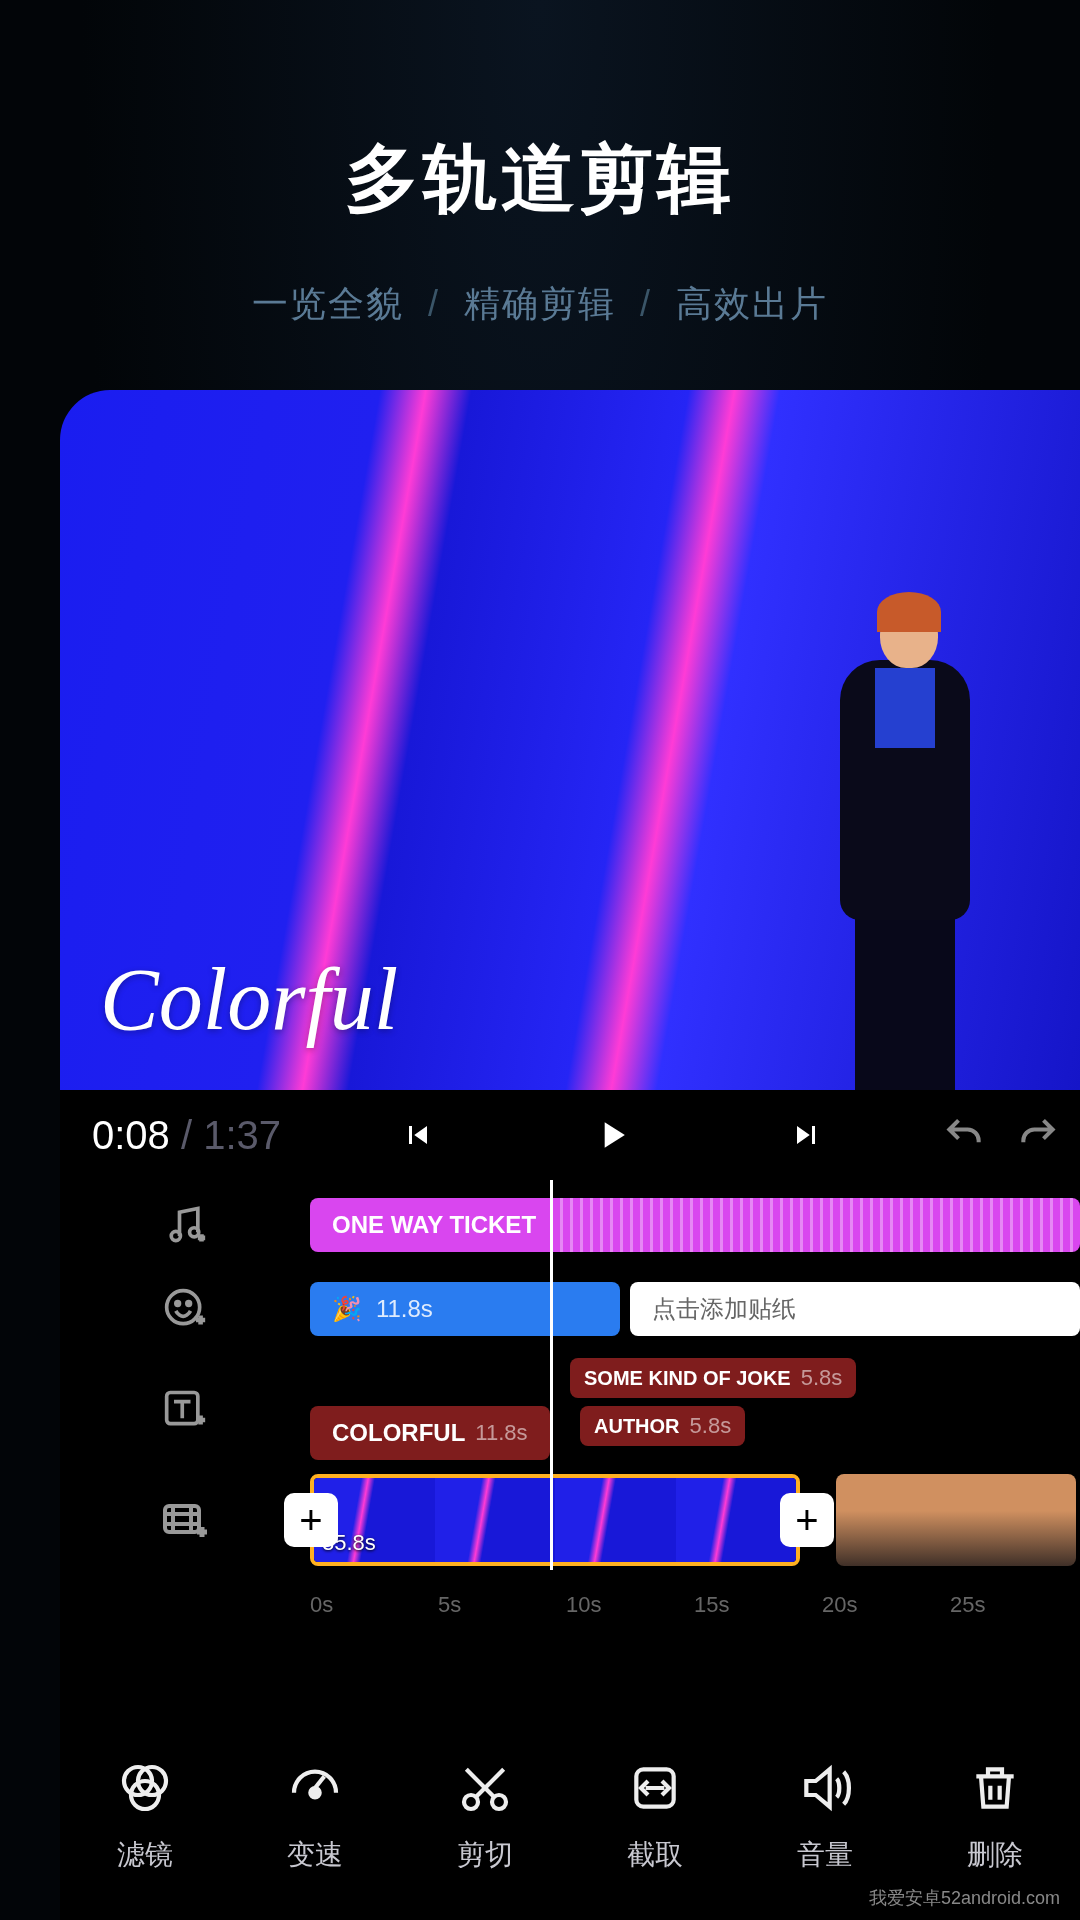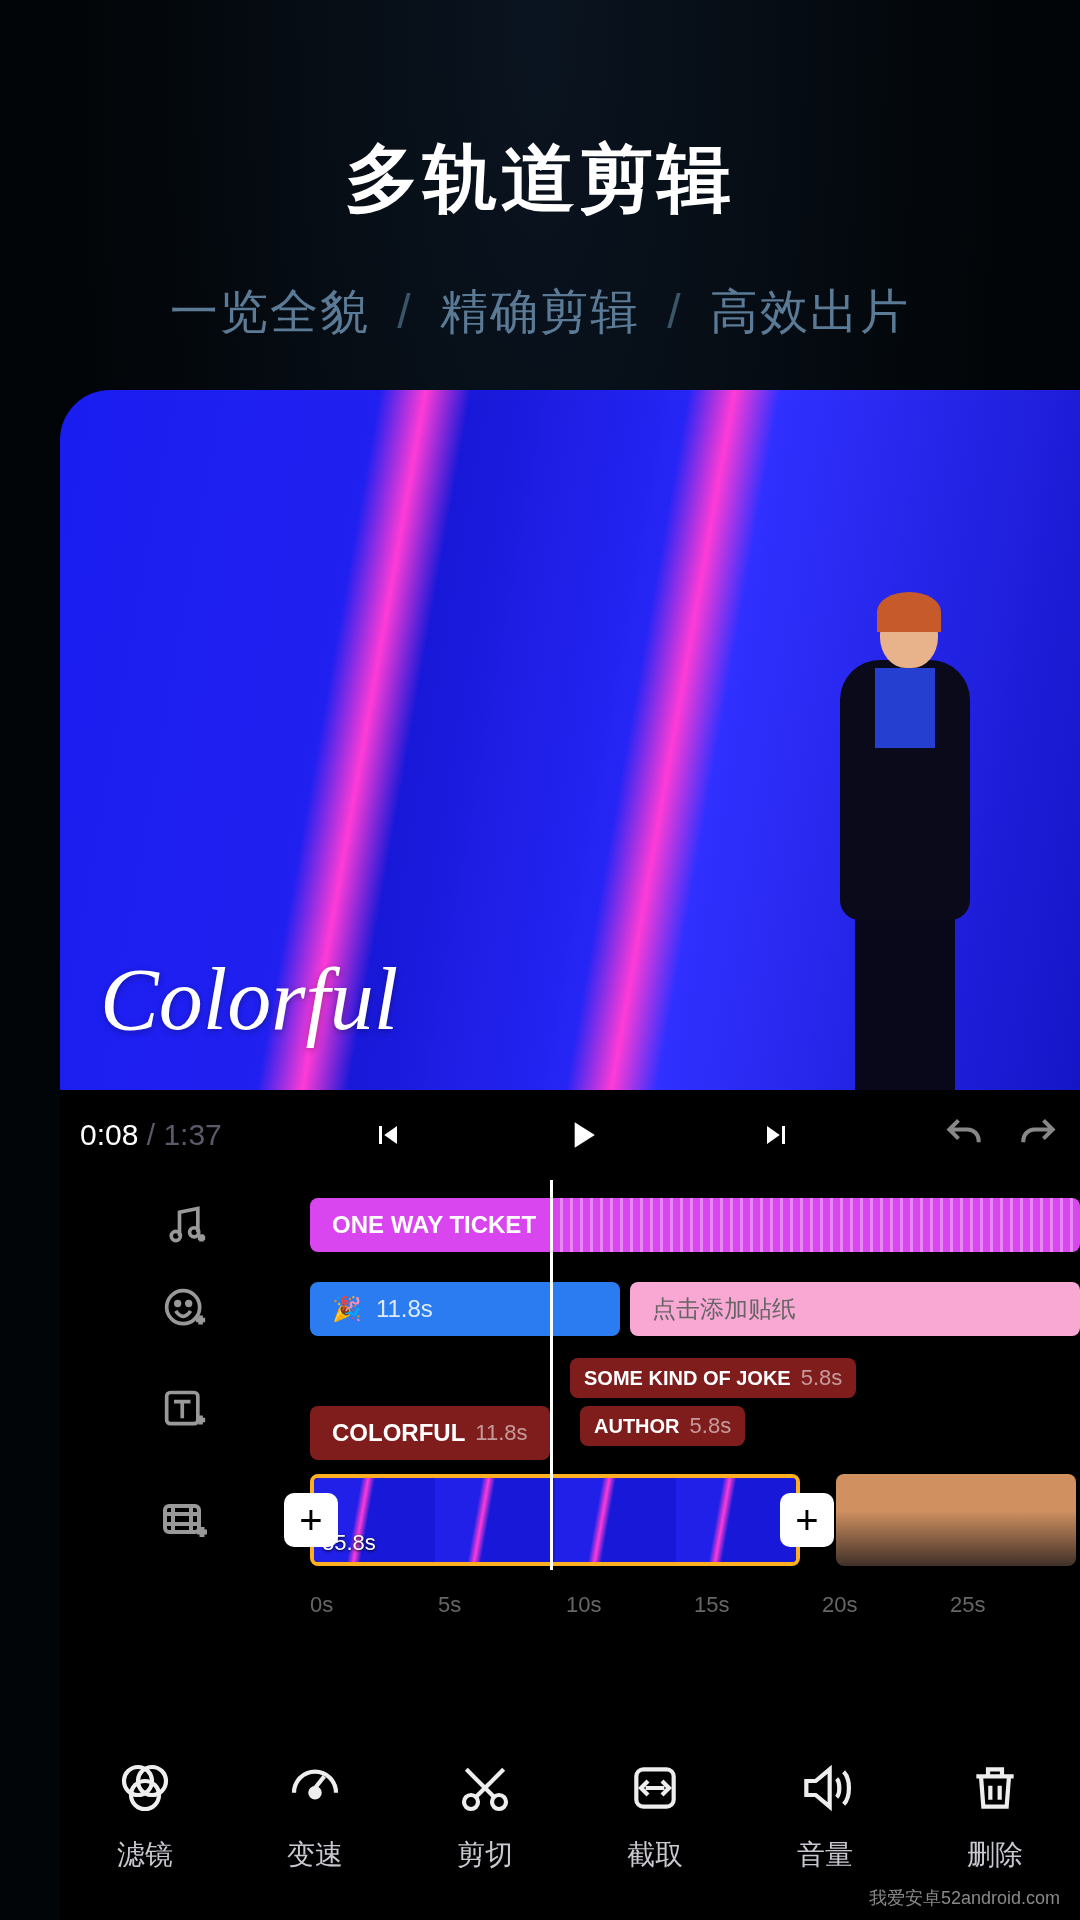--- a/index.html
+++ b/index.html
@@ -6,21 +6,21 @@
 body {
   width: 1080px;
   height: 1920px;
   background: radial-gradient(ellipse at top, #0a1420 0%, #020508 60%);
   font-family: -apple-system, "PingFang SC", "Microsoft YaHei", sans-serif;
   color: #fff;
   overflow: hidden;
 }
 .hero { text-align: center; padding-top: 130px; }
 .hero-title { font-size: 74px; font-weight: 600; letter-spacing: 4px; }
-.hero-sub { margin-top: 50px; font-size: 48px; color: #5a7a95; letter-spacing: 2px; text-align: center; }
+.hero-sub { margin-top: 50px; font-size: 36px; color: #5a7a95; letter-spacing: 2px; text-align: center; }
 .hero-sub .sep { margin: 0 12px; color: #3a5568; }
 
 .editor {
   position: absolute;
   left: 60px; right: 0; top: 390px; bottom: 0;
   background: #000;
   border-top-left-radius: 50px;
   overflow: hidden;
 }
 
@@ -58,21 +58,21 @@
 }
 .person .legs {
   width: 100px; height: 200px; background: #08081a;
   position: absolute; top: 300px; left: 55px;
 }
 
 .controls {
   height: 90px; display: flex; align-items: center; padding: 0 20px;
   background: #000;
 }
-.time { font-size: 30px; color: #fff; }
+.time { font-size: 40px; color: #fff; margin-left: 12px; }
 .time .dur { color: #5a5a6a; }
 .ctrl-group { flex: 1; display: flex; justify-content: center; gap: 150px; }
 .ctrl-btn { width: 44px; height: 44px; display: flex; align-items: center; justify-content: center; cursor: pointer; }
 .undo-redo { display: flex; gap: 30px; }
 
 .tracks { padding: 10px 0 0 0; position: relative; }
 .track-row { display: flex; align-items: center; margin-bottom: 14px; min-height: 70px; }
 .track-label {
   width: 250px; display: flex; align-items: center; justify-content: center;
   color: #888; flex-shrink: 0;
@@ -84,21 +84,21 @@
   padding: 0 22px; font-size: 24px; font-weight: 600; color: #fff;
   white-space: nowrap;
 }
 .clip-music { background: #d946ef; flex: 1; position: relative; overflow: hidden; }
 .clip-music .wave {
   position: absolute; right: 0; top: 0; bottom: 0; left: 240px;
   background: repeating-linear-gradient(90deg, rgba(255,255,255,.5) 0 3px, transparent 3px 10px);
   opacity: .7;
 }
 .clip-sticker { background: #2a7cf0; width: 310px; }
-.clip-sticker-hint { background: #f9a8d4; color: #666; font-weight: 400; flex: 1; }
+.clip-sticker-hint { background: #ffffff; color: #666; font-weight: 400; flex: 1; }
 .text-stack { display: flex; flex-direction: column; gap: 8px; flex: 1; }
 .text-row { display: flex; gap: 10px; }
 .clip-text { background: #7f1d1d; }
 .clip-text .meta { color: rgba(255,255,255,.55); font-weight: 400; margin-left: 10px; font-size: 22px; }
 .clip-text.small { height: 40px; font-size: 20px; padding: 0 14px; }
 
 .video-row { align-items: center; }
 .vclip {
   height: 92px; border-radius: 8px; position: relative; overflow: hidden;
   display: flex;

